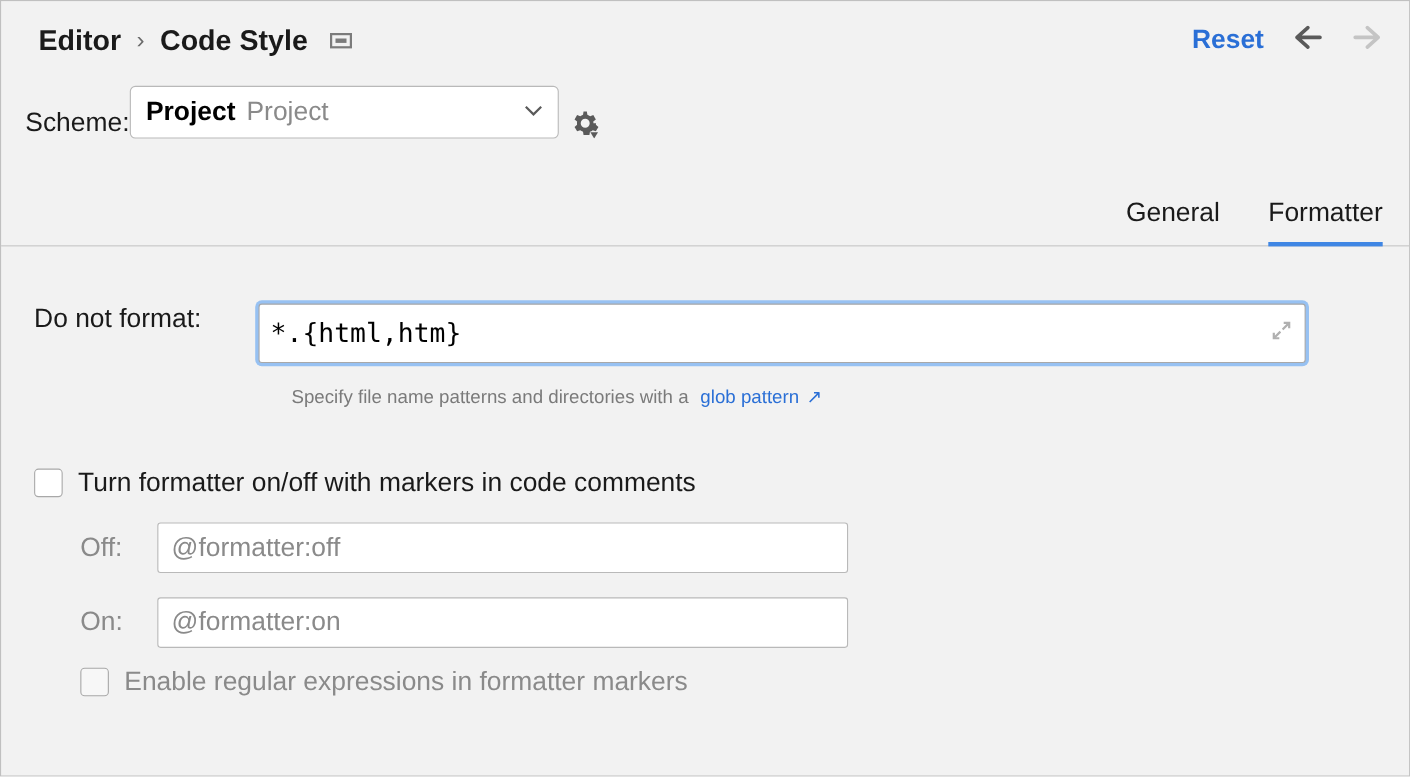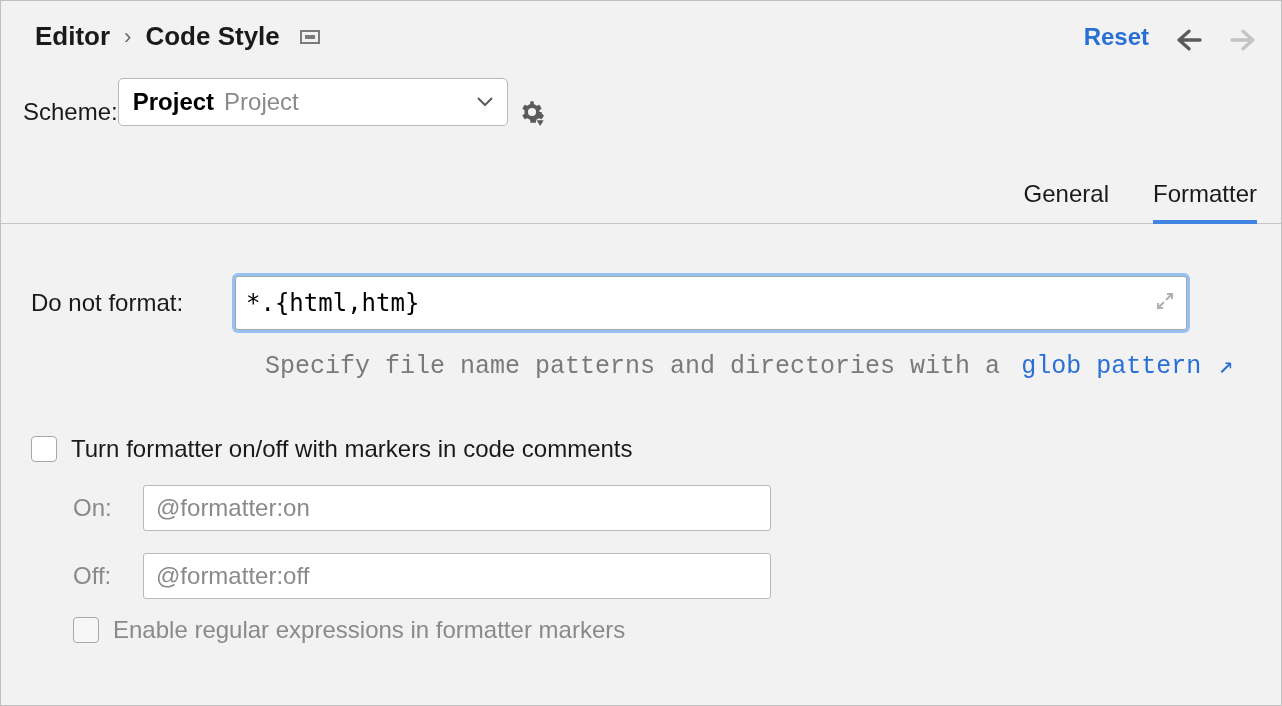--- a/index.html
+++ b/index.html
@@ -47,21 +47,21 @@
       margin-left: 6px;
     }
     .collapse-icon::after {
       content: "";
       position: absolute;
       left: 3px; right: 3px; top: 3px; bottom: 3px;
       background: #7b7b7b;
     }
     .header-right {
       display: flex;
-      align-items: flex-end;
+      align-items: flex-start;
       gap: 26px;
     }
     .reset-link {
       color: #2a6fd6;
       font-size: 24px;
       font-weight: 700;
       cursor: pointer;
     }
     .nav-arrow { display: inline-flex; }
     .nav-arrow svg { width: 28px; height: 22px; }
@@ -113,21 +113,21 @@
       border-bottom: 4px solid #3f86e4;
       margin-bottom: -1px;
     }
 
     
     .form-area {
       padding: 52px 30px 30px 30px;
     }
     .row {
       display: flex;
-      align-items: center;
+      align-items: flex-start;
     }
     .label-dnf {
       font-size: 24px;
       color: #1a1a1a;
       width: 204px;
     }
     .input-wrap {
       position: relative;
       flex: 0 0 880px;
     }
@@ -144,23 +144,22 @@
       box-shadow: 0 0 0 3px #97c1f2;
     }
     .expand-icon {
       position: absolute;
       right: 12px; top: 50%; transform: translateY(-50%);
       cursor: pointer;
     }
     .help-row {
       margin-left: 234px;
       margin-top: 20px;
-      font-size: 25px;
+      font-size: 17px;
       color: #7a7a7a;
-      font-family: Liberation Mono, monospace;
     }
     .help-row .link { color: #2a6fd6; cursor: pointer; margin-left: 6px; }
     .help-row .ext { color: #2a6fd6; margin-left: 2px; }
 
     
     .cb-row {
       display: flex;
       align-items: center;
       gap: 14px;
       margin-top: 54px;
@@ -277,27 +276,27 @@
       <span class="link">glob pattern</span>
       <span class="ext">↗</span>
     </div>
 
     <div class="cb-row">
       <span class="cb"></span>
       <span class="cb-label">Turn formatter on/off with markers in code comments</span>
     </div>
 
     <div class="sub-row">
+      <span class="sub-label">Off:</span>
+      <input class="sub-input" type="text" disabled="" value="@formatter:off" style="">
+    </div>
+
+    <div class="sub-row">
       <span class="sub-label">On:</span>
       <input class="sub-input" type="text" disabled="" value="@formatter:on" style="">
-    </div>
-
-    <div class="sub-row">
-      <span class="sub-label">Off:</span>
-      <input class="sub-input" type="text" disabled="" value="@formatter:off" style="">
     </div>
 
     <div class="cb-row sub">
       <span class="cb"></span>
       <span class="cb-label">Enable regular expressions in formatter markers</span>
     </div>
 
   </div>
 </div>
 

